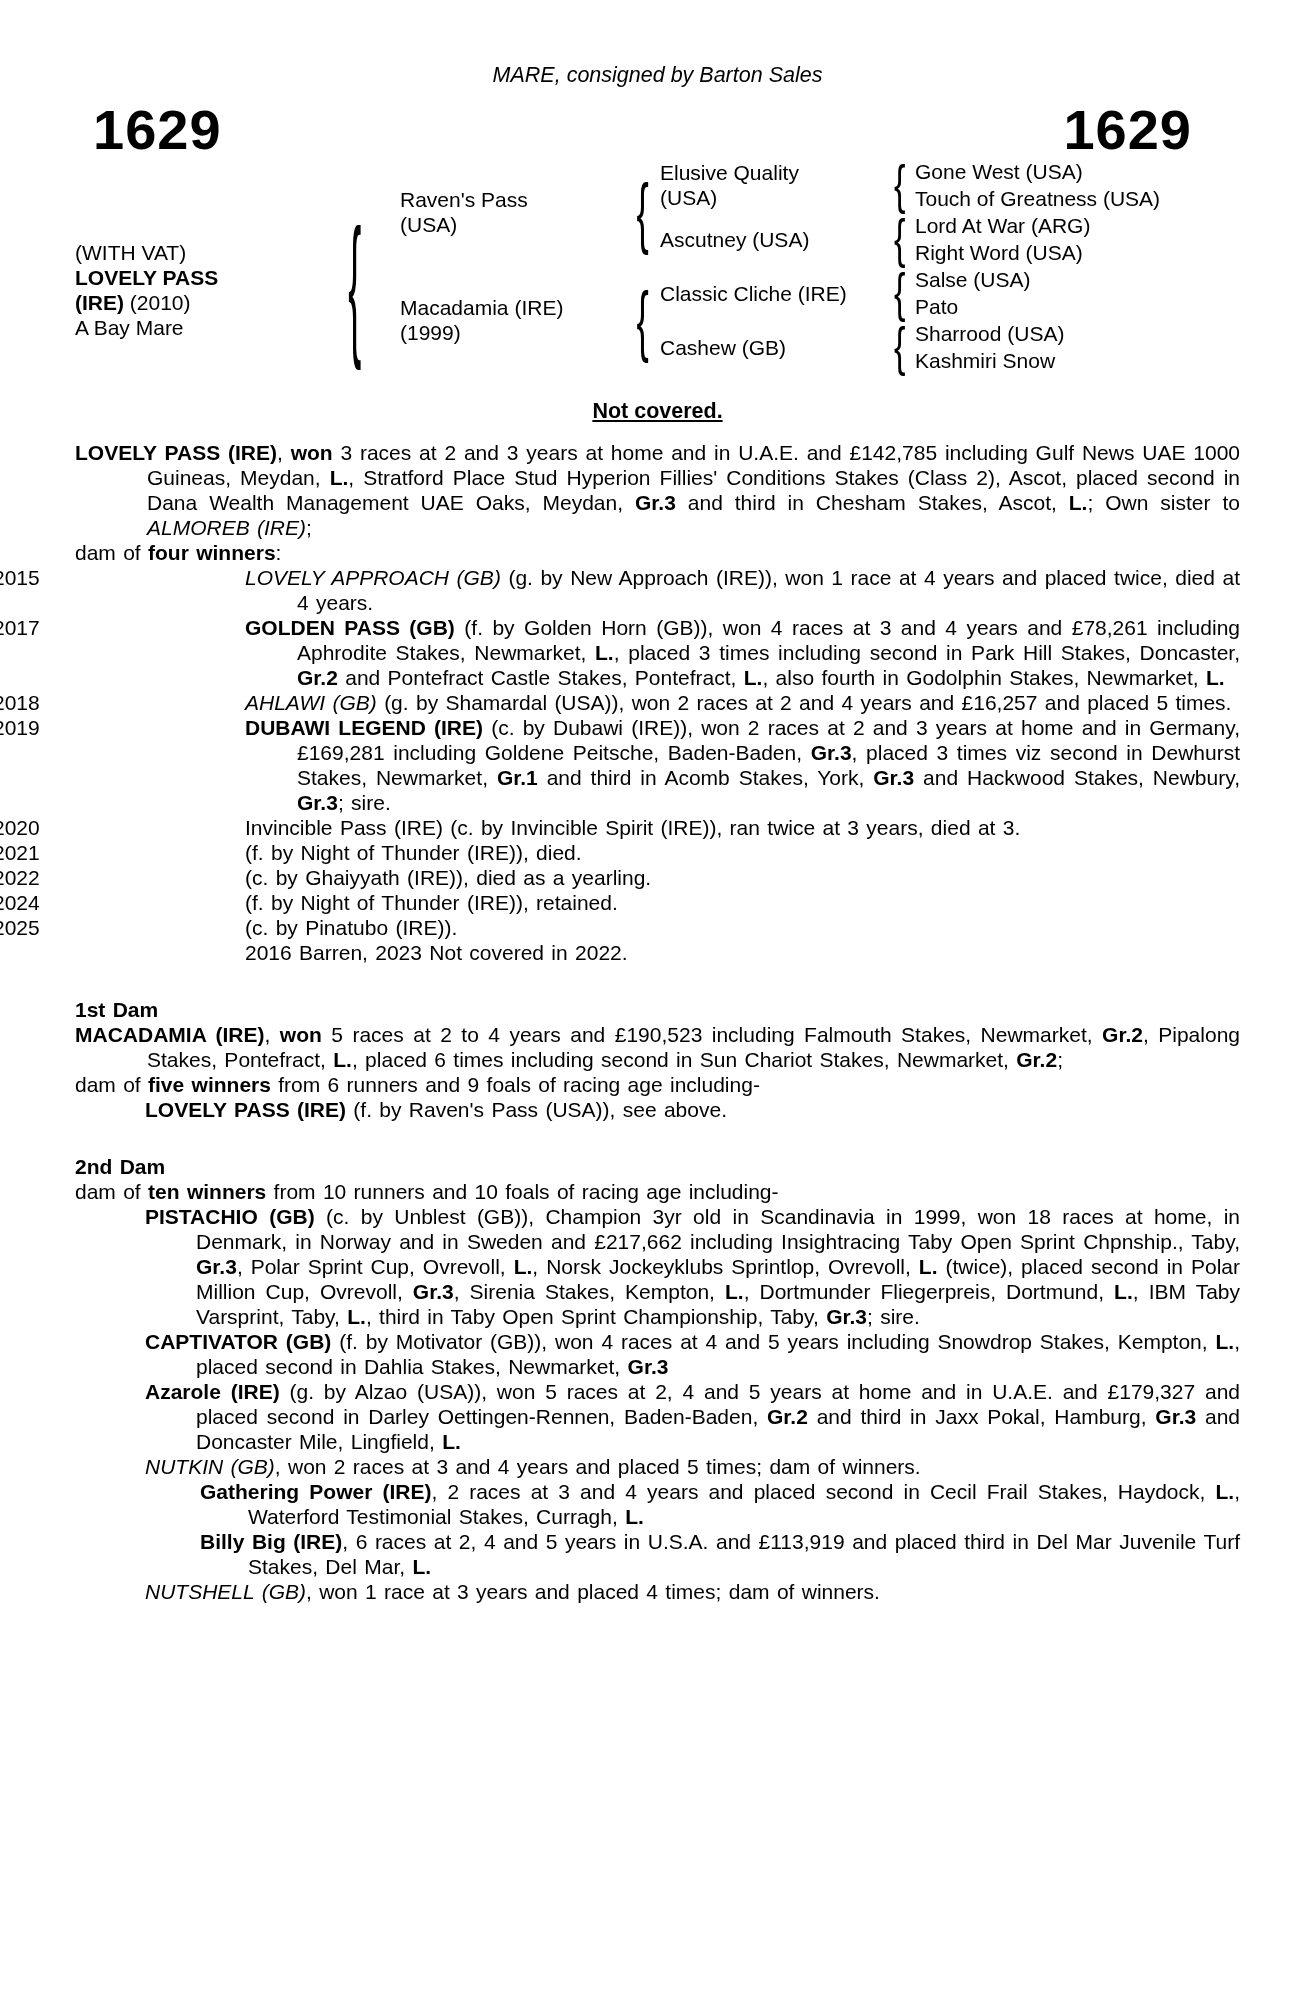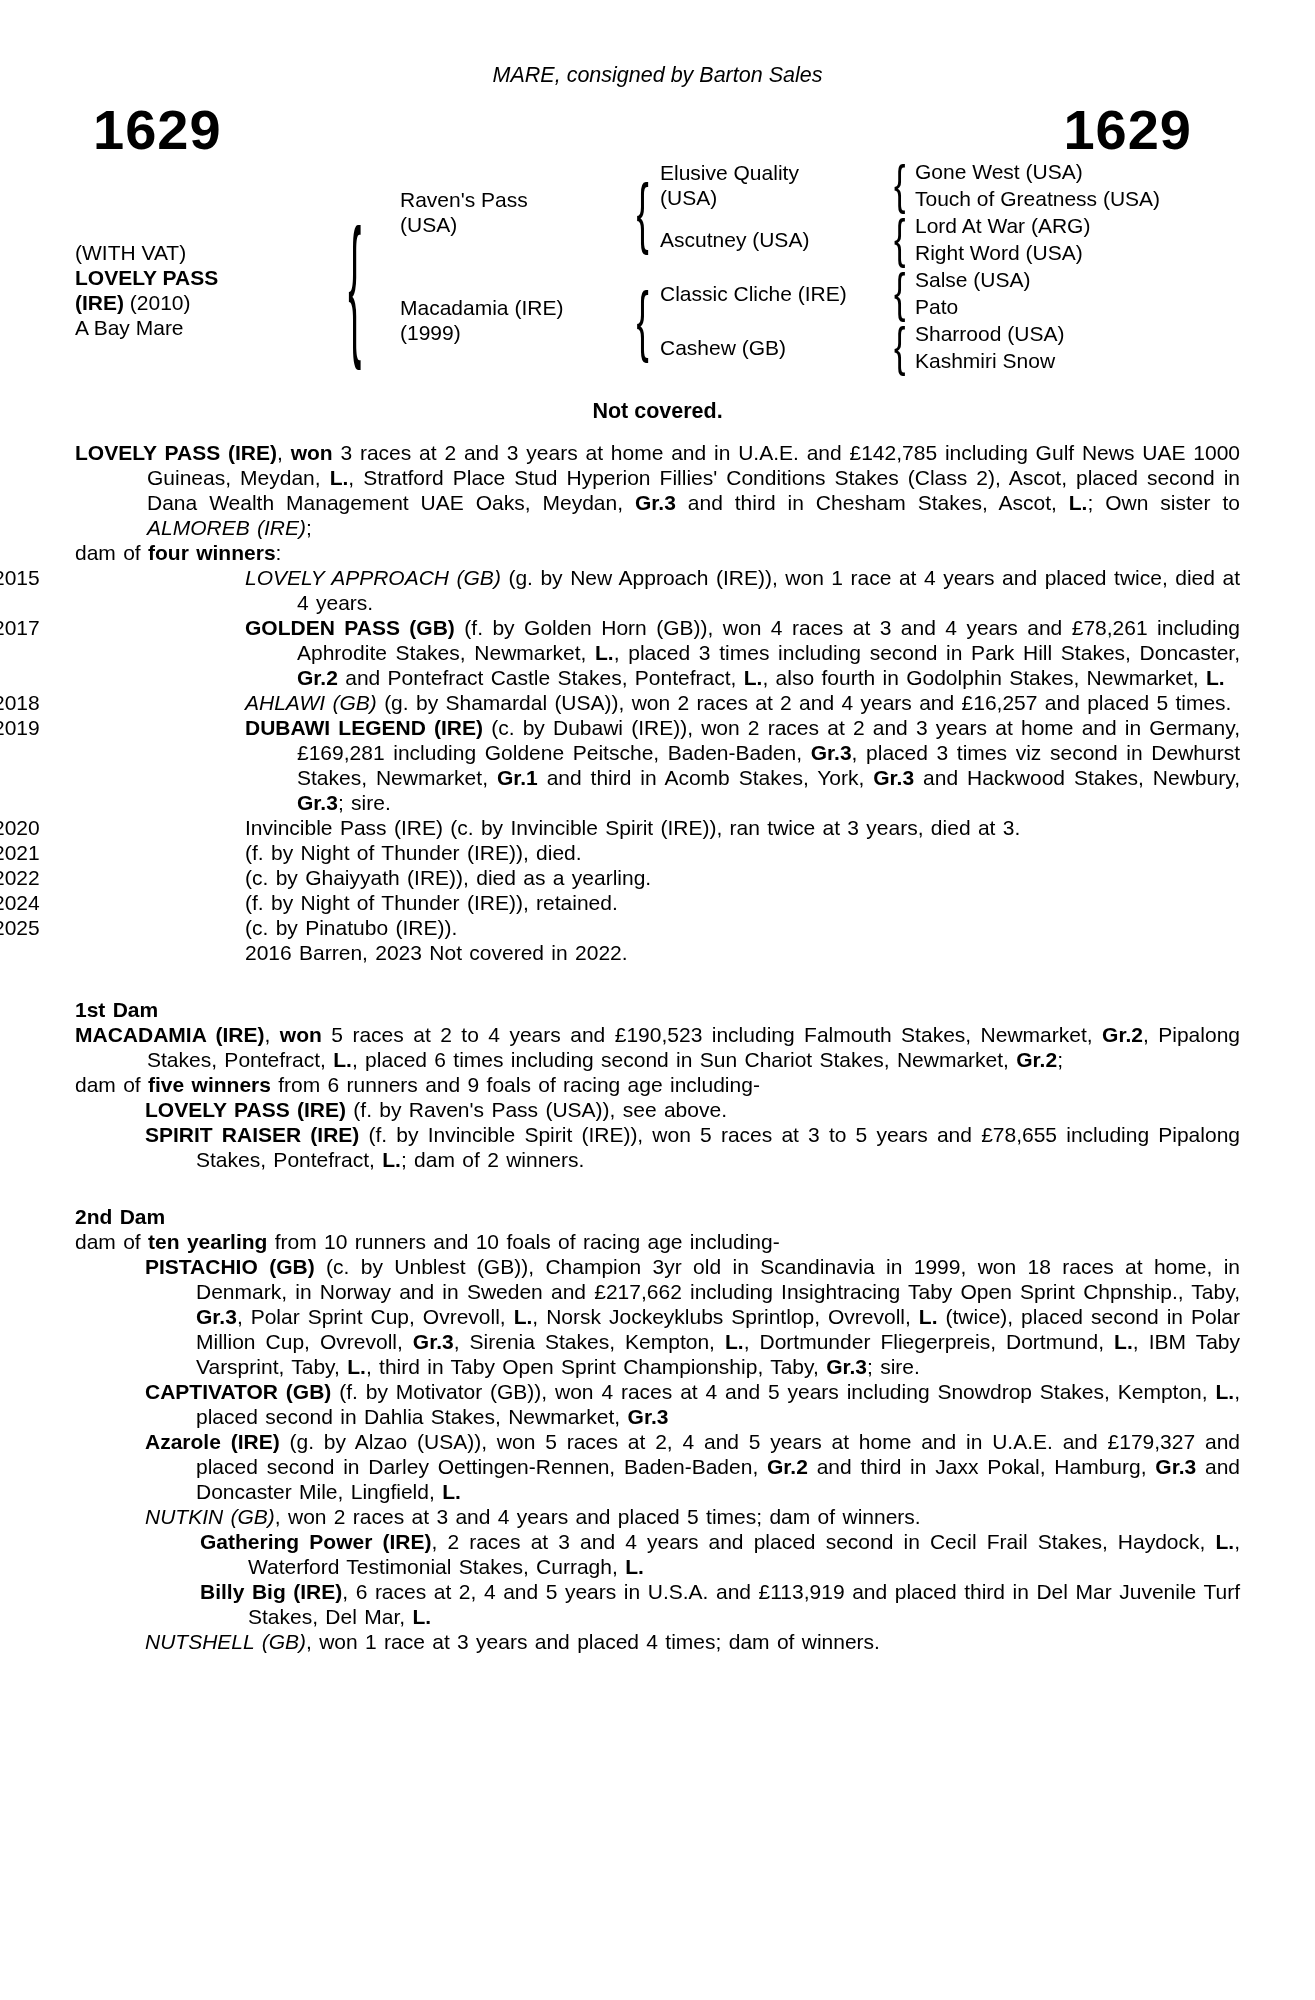--- a/index.html
+++ b/index.html
@@ -47,21 +47,21 @@
   .br-main span { transform:scaleY(3.4) scaleX(0.85); margin-top:36px; }
   .br-sire { grid-column:4; grid-row:1/5; }
   .br-dam  { grid-column:4; grid-row:5/9; }
   .br-sire span,.br-dam span { transform:scaleY(1.7) scaleX(0.8); }
   .br-p1 { grid-column:6; grid-row:1/3; }
   .br-p2 { grid-column:6; grid-row:3/5; }
   .br-p3 { grid-column:6; grid-row:5/7; }
   .br-p4 { grid-column:6; grid-row:7/9; }
   .br-p1 span,.br-p2 span,.br-p3 span,.br-p4 span { transform:scaleY(1.15) scaleX(0.75); }
 
-  .covering { text-align:center; font-weight:700; font-size:21.5px; margin-top:25px; line-height:25px; }
+  .covering { text-align:center; font-weight:700; font-size:21.5px; margin-top:25px; line-height:25px;text-decoration:underline; }
 
   
   .bodytext { margin-top:16px; font-size:21px; line-height:25px; word-spacing:1.5px; }
   .para { text-align:justify; }
   .p0 { padding-left:72px;  text-indent:-72px; }
   .p1 { padding-left:121px; text-indent:-51px; }
   .p2 { padding-left:173px; text-indent:-48px; }
   .prog { padding-left:222px; text-indent:-152px; }
   .yr { display:inline-block; width:100px; }
   .gap { margin-top:32px; }
@@ -146,23 +146,22 @@
       <div class="para prog"><span class="yr">2020</span><span>Invincible Pass (IRE) (c. by Invincible Spirit (IRE)), ran twice at 3 years, died at 3.</span></div>
       <div class="para prog"><span class="yr">2021</span><span>(f. by Night of Thunder (IRE)), died.</span></div>
       <div class="para prog"><span class="yr">2022</span><span>(c. by Ghaiyyath (IRE)), died as a yearling.</span></div>
       <div class="para prog"><span class="yr">2024</span><span>(f. by Night of Thunder (IRE)), retained.</span></div>
       <div class="para prog"><span class="yr">2025</span><span>(c. by Pinatubo (IRE)).</span></div>
       <div class="para prog"><span class="yr"></span><span>2016 Barren, 2023 Not covered in 2022.</span></div>
       <div class="para p0 gap"><span class="b">1st Dam</span></div>
       <div class="para p0"><span class="b">MACADAMIA (IRE)</span><span>, </span><span class="b">won</span><span> 5 races at 2 to 4 years and £190,523 including Falmouth Stakes, Newmarket, </span><span class="b">Gr.2</span><span>, Pipalong Stakes, Pontefract, </span><span class="b">L.</span><span>, placed 6 times including second in Sun Chariot Stakes, Newmarket, </span><span class="b">Gr.2</span><span>;</span></div>
       <div class="para p0"><span>dam of </span><span class="b">five winners</span><span> from 6 runners and 9 foals of racing age including-</span></div>
       <div class="para p1"><span class="b">LOVELY PASS (IRE)</span><span> (f. by Raven's Pass (USA)), see above.</span></div>
-      <div class="para p1"><span class="b">SPIRIT RAISER (IRE)</span><span> (f. by Invincible Spirit (IRE)), won 5 races at 3 to 5 years and £78,655 including Pipalong Stakes, Pontefract, </span><span class="b">L.</span><span>; dam of 2 winners.</span></div>
       <div class="para p0 gap"><span class="b">2nd Dam</span></div>
-      <div class="para p0"><span>dam of </span><span class="b">ten yearling</span><span> from 10 runners and 10 foals of racing age including-</span></div>
+      <div class="para p0"><span>dam of </span><span class="b">ten winners</span><span> from 10 runners and 10 foals of racing age including-</span></div>
       <div class="para p1"><span class="b">PISTACHIO (GB)</span><span> (c. by Unblest (GB)), Champion 3yr old in Scandinavia in 1999, won 18 races at home, in Denmark, in Norway and in Sweden and £217,662 including Insightracing Taby Open Sprint Chpnship., Taby, </span><span class="b">Gr.3</span><span>, Polar Sprint Cup, Ovrevoll, </span><span class="b">L.</span><span>, Norsk Jockeyklubs Sprintlop, Ovrevoll, </span><span class="b">L.</span><span> (twice), placed second in Polar Million Cup, Ovrevoll, </span><span class="b">Gr.3</span><span>, Sirenia Stakes, Kempton, </span><span class="b">L.</span><span>, Dortmunder Fliegerpreis, Dortmund, </span><span class="b">L.</span><span>, IBM Taby Varsprint, Taby, </span><span class="b">L.</span><span>, third in Taby Open Sprint Championship, Taby, </span><span class="b">Gr.3</span><span>; sire.</span></div>
       <div class="para p1"><span class="b">CAPTIVATOR (GB)</span><span> (f. by Motivator (GB)), won 4 races at 4 and 5 years including Snowdrop Stakes, Kempton, </span><span class="b">L.</span><span>, placed second in Dahlia Stakes, Newmarket, </span><span class="b">Gr.3</span></div>
       <div class="para p1"><span class="b">Azarole (IRE)</span><span> (g. by Alzao (USA)), won 5 races at 2, 4 and 5 years at home and in U.A.E. and £179,327 and placed second in Darley Oettingen-Rennen, Baden-Baden, </span><span class="b">Gr.2</span><span> and third in Jaxx Pokal, Hamburg, </span><span class="b">Gr.3</span><span> and Doncaster Mile, Lingfield, </span><span class="b">L.</span></div>
       <div class="para p1"><span class="i">NUTKIN (GB)</span><span>, won 2 races at 3 and 4 years and placed 5 times; dam of winners.</span></div>
       <div class="para p2"><span class="b">Gathering Power (IRE)</span><span>, 2 races at 3 and 4 years and placed second in Cecil Frail Stakes, Haydock, </span><span class="b">L.</span><span>, Waterford Testimonial Stakes, Curragh, </span><span class="b">L.</span></div>
       <div class="para p2"><span class="b">Billy Big (IRE)</span><span>, 6 races at 2, 4 and 5 years in U.S.A. and £113,919 and placed third in Del Mar Juvenile Turf Stakes, Del Mar, </span><span class="b">L.</span></div>
       <div class="para p1"><span class="i">NUTSHELL (GB)</span><span>, won 1 race at 3 years and placed 4 times; dam of winners.</span></div>
     </div>
 
 </div>

